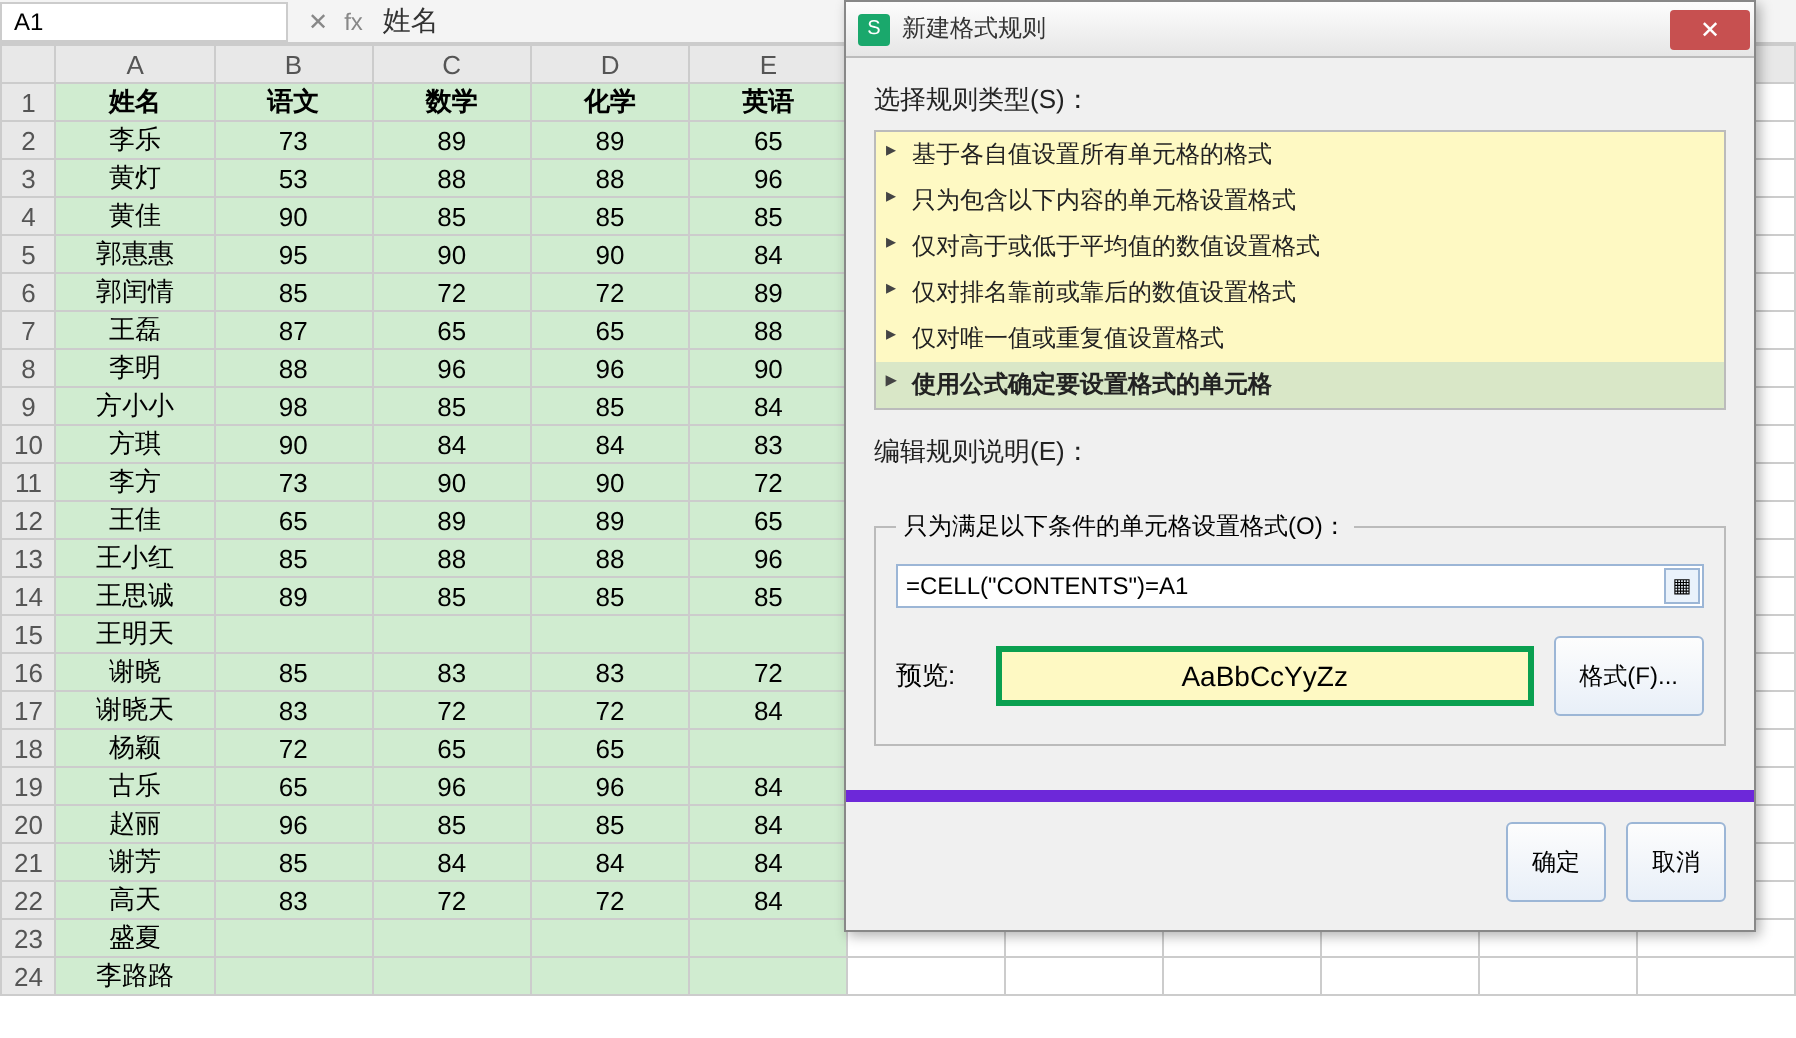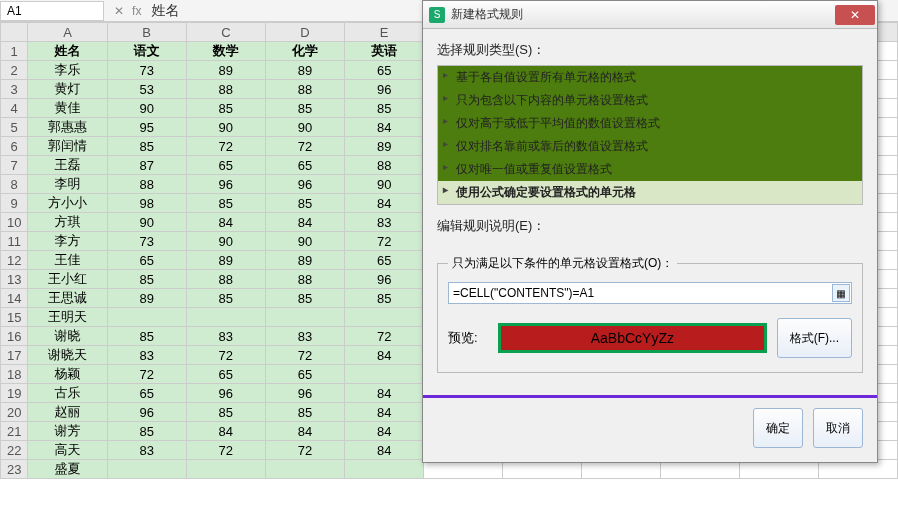--- a/index.html
+++ b/index.html
@@ -1,20 +1,20 @@
 <!DOCTYPE html>
 <html><head>
 <meta charset="utf-8">
 <style>
 * { box-sizing: border-box; margin: 0; padding: 0; font-family: "Microsoft YaHei", SimSun, Arial, sans-serif; }
 body { background: #fff; width: 898px; height: 519px; overflow: hidden; position: relative; font-size: 12px; }
 
 
 .refbar { display: flex; align-items: center; height: 22px; border-bottom: 1px solid #ccc; background: #f4f4f4; }
-.refbox { width: 104px; height: 20px; border: 1px solid #ccc; background: #fff; padding: 2px 6px; margin-right: 6px; }
+.refbox { width: 144px; height: 20px; border: 1px solid #ccc; background: #fff; padding: 2px 6px; margin-right: 6px; }
 .fx-icon { color: #888; margin: 0 4px; }
 .fx-label { color: #888; margin-left: 4px; }
 .formula-val { color: #333; margin-left: 10px; font-size: 14px; }
 
 
 .sheet { position: absolute; top: 22px; left: 0; right: 0; bottom: 0; overflow: hidden; }
 table.grid { border-collapse: collapse; table-layout: fixed; }
 table.grid th, table.grid td { border: 1px solid #ccc; height: 19px; text-align: center; font-size: 13px; padding: 0; }
 table.grid th { background: #e8e8e8; font-weight: normal; color: #555; }
 th.rowhdr { width: 28px; background: #e8e8e8; }
@@ -27,34 +27,34 @@
 th.selrowhdr { background: #d9ead9; }
 
 
 .dialog { position: absolute; left: 422px; top: 0; width: 456px; background: #f0f0f0; border: 1px solid #888; box-shadow: 2px 2px 6px rgba(0,0,0,0.3); }
 .titlebar { display: flex; align-items: center; background: linear-gradient(#fdfdfd,#e6e6e6); height: 28px; border-bottom: 1px solid #bbb; padding-left: 6px; }
 .titlebar .logo { width: 16px; height: 16px; background: #1aa86c; color: #fff; display: flex; align-items: center; justify-content: center; font-size: 10px; border-radius: 2px; margin-right: 6px; }
 .titlebar .ttl { flex: 1; font-size: 12px; color: #333; }
 .titlebar .closex { width: 40px; height: 20px; background: #c75050; color: #fff; display: flex; align-items: center; justify-content: center; margin-right: 2px; border-radius: 2px; font-size: 12px; cursor: pointer;}
 .dlgbody { padding: 12px 14px 14px 14px; }
 .lbl { font-size: 13px; margin-bottom: 6px; color: #222; }
-.rulelist { border: 1px solid #bbb; background: #4d7c0f; margin-bottom: 12px; }
+.rulelist { border: 1px solid #bbb; background: #fef9c3; margin-bottom: 12px; }
 .ruleitem { padding: 3px 6px 3px 18px; position: relative; font-size: 12px; color: #222; cursor: pointer; }
 .ruleitem::before { content: "▸"; position: absolute; left: 5px; top: 3px; font-size: 10px; color: #444; }
 .ruleitem.sel { background: #d9e7c7; font-weight: bold; }
 fieldset.desc { border: 1px solid #bbb; padding: 10px 10px 14px 10px; margin-top: 20px; }
 fieldset.desc legend { font-size: 12px; padding: 0 4px; }
 .formula-input { width: 100%; height: 22px; border: 1px solid #9cb6d6; padding: 2px 4px; font-size: 12px; background: #fff; position: relative; }
 .inputwrap { position: relative; margin-bottom: 14px; }
 .pickbtn { position: absolute; right: 2px; top: 2px; width: 18px; height: 18px; border: 1px solid #9cb6d6; background: #eaf2fb; font-size: 10px; cursor: pointer; display: flex; align-items: center; justify-content: center; }
 .prevrow { display: flex; align-items: center; }
 .prevlbl { font-size: 13px; margin-right: 10px; width: 40px; }
-.prevbox { flex: 1; height: 30px; border: 3px solid #0aa050; background: #b91c1c; color: #000; display: flex; align-items: center; justify-content: center; font-size: 14px; margin-right: 10px; }
+.prevbox { flex: 1; height: 30px; border: 3px solid #0aa050; background: #fef9c3; color: #000; display: flex; align-items: center; justify-content: center; font-size: 14px; margin-right: 10px; }
 .fmtbtn, .okbtn, .cancelbtn { height: 40px; padding: 0 12px; border: 1px solid #9cb6d6; background: linear-gradient(#fdfdfd,#e8eff8); font-size: 12px; cursor: pointer; border-radius: 3px; }
-.dlgbtns { display: flex; justify-content: flex-end; gap: 10px; padding: 10px 14px 14px 0; border-top: 3px solid #6d28d9; margin-top: 8px; }
+.dlgbtns { display: flex; justify-content: flex-end; gap: 10px; padding: 10px 14px 14px 0; border-top: 6px solid #6d28d9; margin-top: 8px; }
 </style>
 </head>
 <body>
 
 <div class="refbar">
   <div class="refbox">A1</div>
   <span class="fx-icon">✕</span>
   <span class="fx-label">fx</span>
   <span class="formula-val">姓名</span>
 </div>
@@ -380,20 +380,34 @@
           <td class="cell "></td>
           <td class="cell "></td>
           <td class="cell "></td>
           <td class="cell "></td>
           <td class="cell "></td>
           <td class="cell "></td>
         </tr>
         <tr>
           <th class="rowhdr">23</th>
           <td class="cell hl">盛夏</td>
+          <td class="cell hl"></td>
+          <td class="cell hl"></td>
+          <td class="cell hl"></td>
+          <td class="cell hl"></td>
+          <td class="cell "></td>
+          <td class="cell "></td>
+          <td class="cell "></td>
+          <td class="cell "></td>
+          <td class="cell "></td>
+          <td class="cell "></td>
+        </tr>
+        <tr>
+          <th class="rowhdr">24</th>
+          <td class="cell hl">李路路</td>
           <td class="cell hl"></td>
           <td class="cell hl"></td>
           <td class="cell hl"></td>
           <td class="cell hl"></td>
           <td class="cell "></td>
           <td class="cell "></td>
           <td class="cell "></td>
           <td class="cell "></td>
           <td class="cell "></td>
           <td class="cell "></td>

